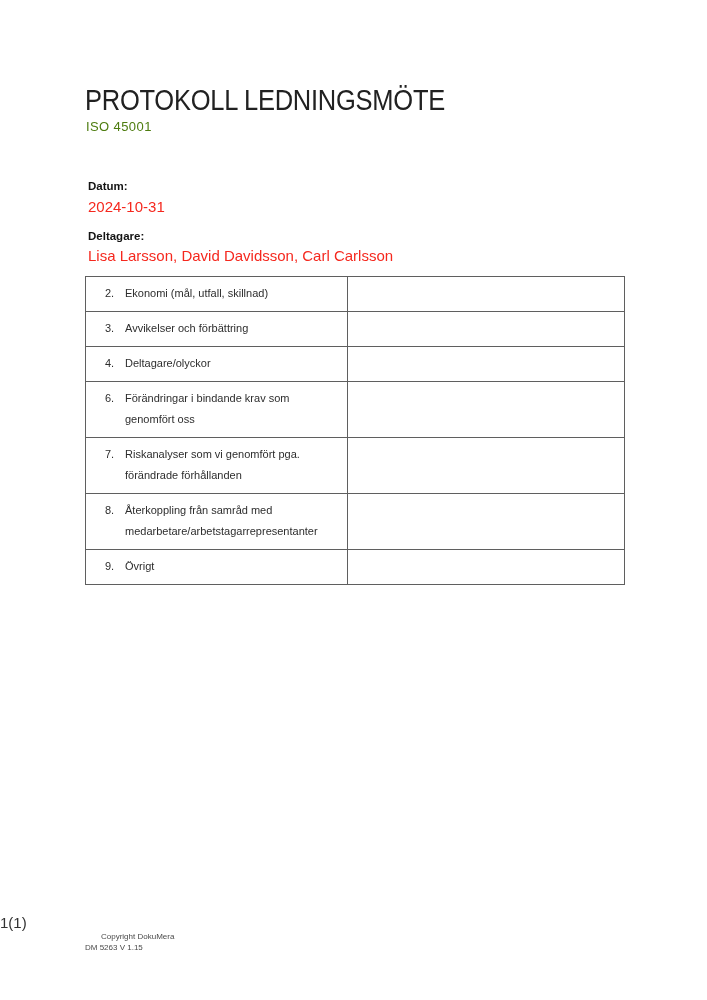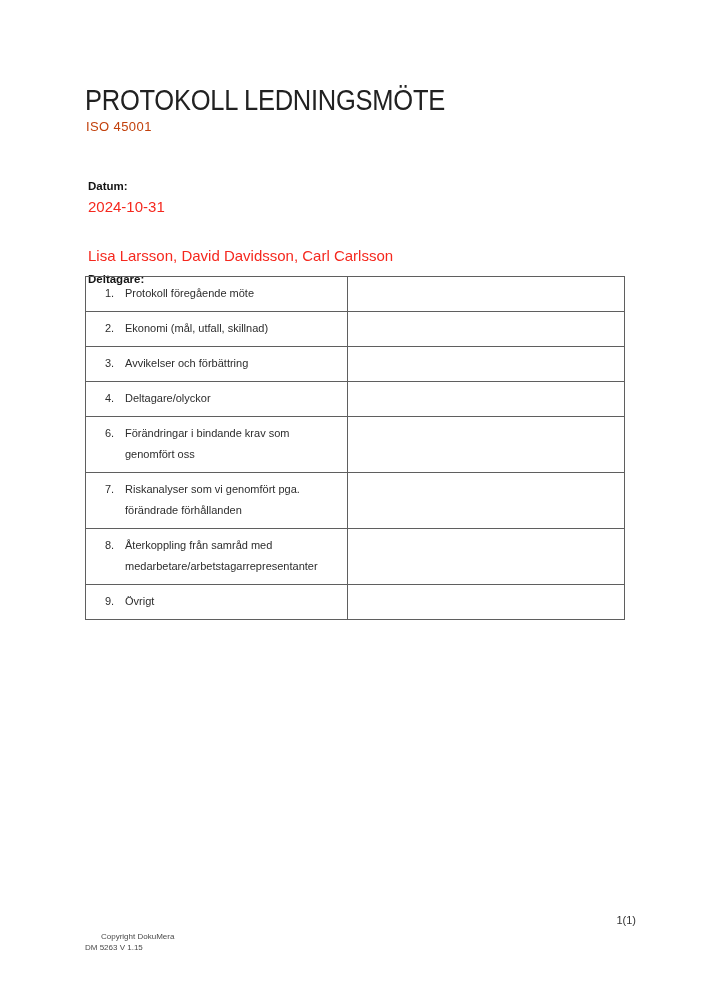--- a/index.html
+++ b/index.html
@@ -26,41 +26,41 @@
     transform-origin: left top;
     white-space: nowrap;
   }
 
   .doc-subtitle {
     position: absolute;
     left: 86px;
     top: 119px;
     font-size: 13px;
     font-weight: 400;
-    color: #c2410c;
+    color: #4d7c0f;
     letter-spacing: 0.4px;
   }
 
   .meta-label {
     position: absolute;
     left: 88px;
     font-size: 11.5px;
     font-weight: 700;
     color: #141414;
   }
   .meta-value {
     position: absolute;
     left: 88px;
     font-size: 15px;
     font-weight: 400;
     color: #f5281e;
   }
   .datum-label    { top: 180px; }
   .datum-value    { top: 198px; }
-  .deltagare-label{ top: 230px; margin-top: 43px; }
+  .deltagare-label{ top: 230px; }
   .deltagare-value{ top: 247px; }
 
   table.agenda {
     position: absolute;
     left: 85px;
     top: 276px;
     width: 539px;
     border-collapse: collapse;
     table-layout: fixed;
   }
@@ -84,22 +84,22 @@
     vertical-align: top;
     white-space: pre-line;
     max-width: 218px;
   }
 
   .page-number {
     position: absolute;
     left: 0;
     top: 914px;
     width: 636px;
-    text-align: right;
-    font-size: 11px;
+    text-align: left;
+    font-size: 15px;
     color: #333333;
   }
   .copyright-line {
     position: absolute;
     left: 85px;
     top: 932px;
     font-size: 8px;
     color: #4a4a4a;
     line-height: 10px;
     margin-left: 16px;
@@ -123,24 +123,20 @@
   <div class="doc-subtitle">ISO 45001</div>
 
   <div class="meta-label datum-label">Datum:</div>
   <div class="meta-value datum-value">2024-10-31</div>
 
   <div class="meta-label deltagare-label">Deltagare:</div>
   <div class="meta-value deltagare-value">Lisa Larsson, David Davidsson, Carl Carlsson</div>
 
   <table class="agenda">
     <tbody>
-        <tr>
-          <td class="item-cell"><span class="item-num">1.</span><span class="item-text">Protokoll föregående möte</span></td>
-          <td class="notes-cell"></td>
-        </tr>
         <tr>
           <td class="item-cell"><span class="item-num">2.</span><span class="item-text">Ekonomi (mål, utfall, skillnad)</span></td>
           <td class="notes-cell"></td>
         </tr>
         <tr>
           <td class="item-cell"><span class="item-num">3.</span><span class="item-text">Avvikelser och förbättring</span></td>
           <td class="notes-cell"></td>
         </tr>
         <tr>
           <td class="item-cell"><span class="item-num">4.</span><span class="item-text">Deltagare/olyckor</span></td>

